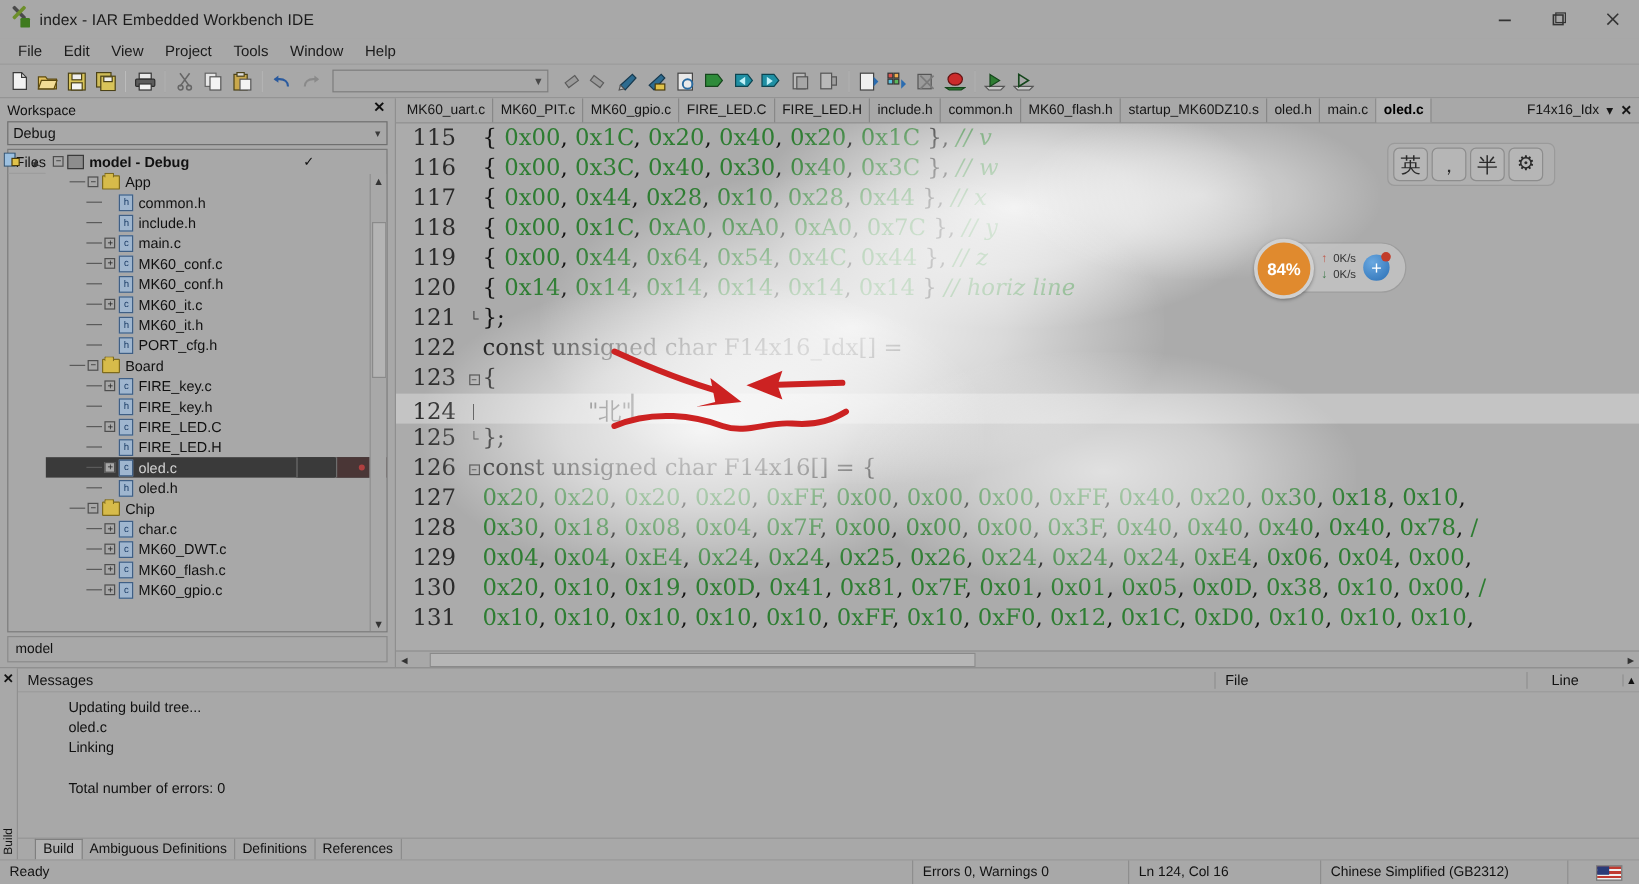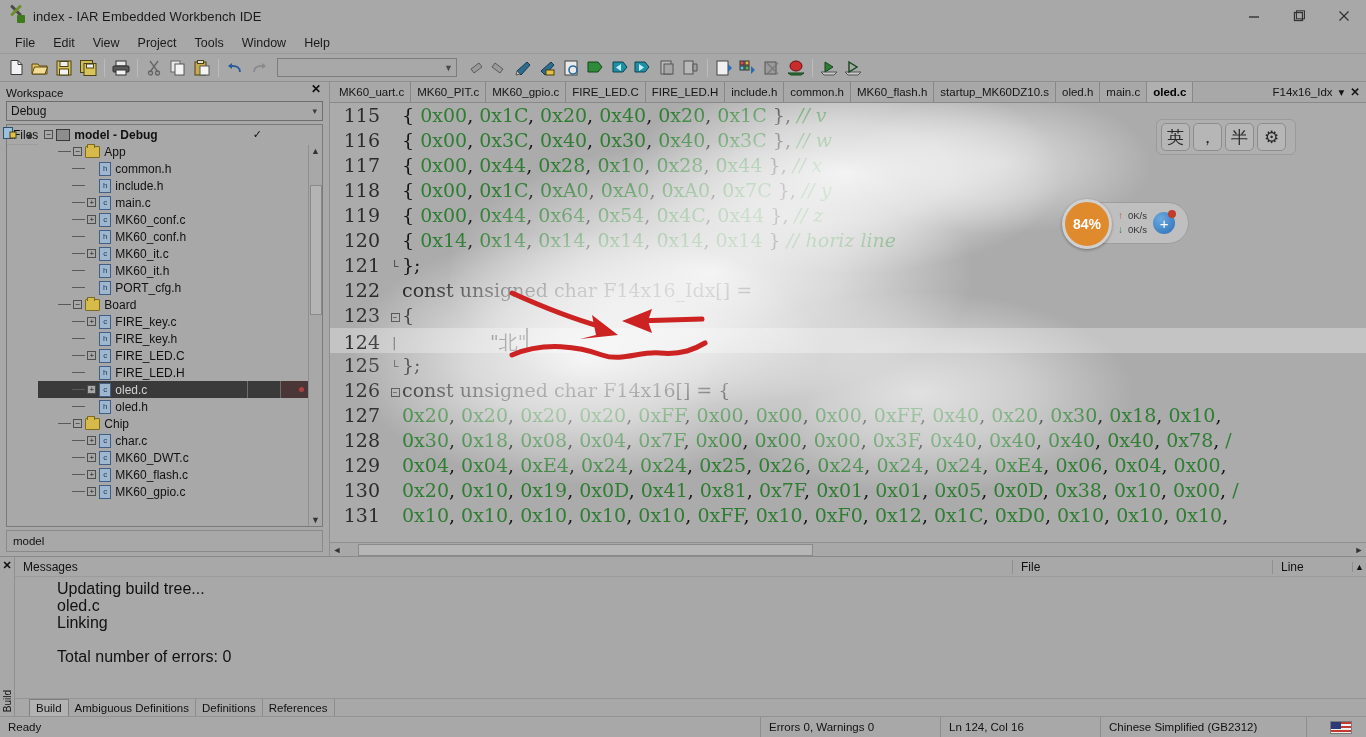--- a/index.html
+++ b/index.html
@@ -363,25 +363,25 @@
   .msg-content {
     flex: 1; display: flex; flex-direction: column; min-width: 0;
     border-left: 1px solid #909090;
   }
   .msg-head {
     height: 20px; display: flex; align-items: center;
     font-size: 12px; color: #111; border-bottom: 1px solid #9b9b9b;
   }
   .msg-head .col-msg { padding-left: 8px; flex: 1; }
   .msg-head .col-file { width: 260px; border-left: 1px solid #909090; padding-left: 8px;}
-  .msg-head .col-line { width: 80px; border-left: 1px solid #909090; padding-left: 8px;}
+  .msg-head .col-line { width: 80px; border-left: 1px solid #909090; padding-left: 20px;}
   .msg-head .col-scr { width: 14px; border-left: 1px solid #909090; text-align:center; font-size:9px;}
   .msg-rows { flex: 1; padding-top: 3px; }
   .msg-row {
-    height: 17px; font-size: 16px; color: #111; padding-left: 42px;
+    height: 17px; font-size: 12px; color: #111; padding-left: 42px;
     display:flex; align-items:center;
   }
   .msg-tabs {
     height: 18px; display: flex; align-items: stretch;
     background: #a8a8a8; border-top: 1px solid #949494;
     padding-left: 14px;
   }
   .msg-tab {
     display:flex; align-items:center; padding: 0 6px;
     font-size: 11.5px; color: #111; border-right: 1px solid #8c8c8c;
@@ -869,21 +869,21 @@
           <path d="M182 252 C 215 238, 250 244, 272 252 C 292 259, 310 248, 330 250 C 352 252, 365 246, 375 240" stroke="#cc2222" stroke-width="5" fill="none" stroke-linecap="round"></path>
         </svg>
 
         <div class="ime-bar" style="top:16px; left:826px;">
           <div class="ime-key">英</div>
           <div class="ime-key">，</div>
           <div class="ime-key">半</div>
           <div class="ime-key">⚙</div>
         </div>
 
-        <div class="net-widget" style="top:99px; left:733px;">
+        <div class="net-widget" style="top:99px; left:716px;">
           <div class="net-circle">
             <span>84%</span>
           </div>
           <div class="net-arrows">
             <span style="color:#c0594a">↑</span>
             <span style="color:#3f7a4a">↓</span>
           </div>
           <div class="net-rates">
             <span>0K/s</span>
             <span>0K/s</span>

